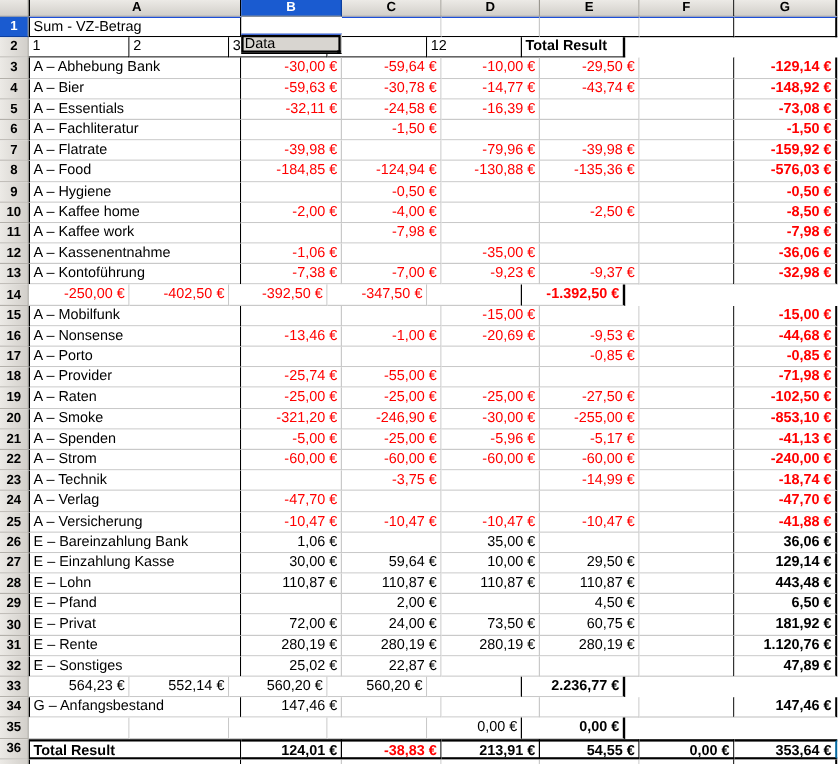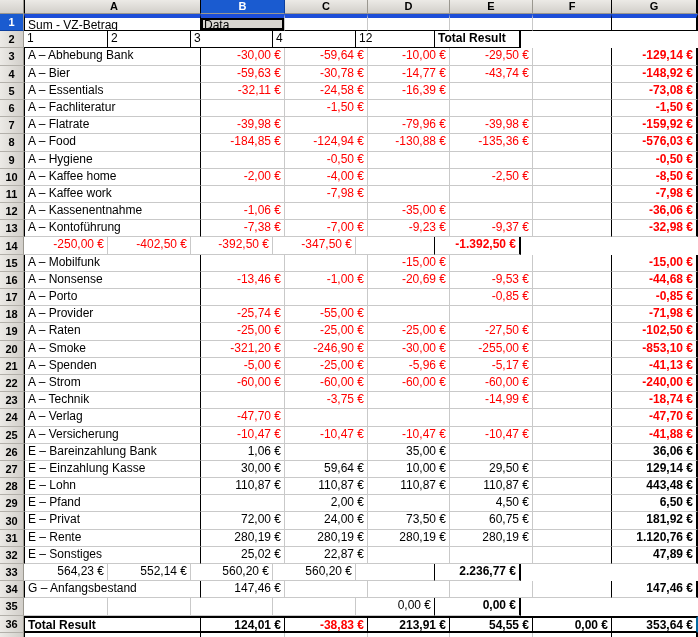--- a/index.html
+++ b/index.html
@@ -40,25 +40,25 @@
     background:#fff;
   }
   .wa{width:177px;border-left:1px solid #000;border-right:1px solid #000;padding-left:3px;}
   .wb{width:84px;}.wc{width:83px;}.wd{width:82px;}.we{width:83px;}
   .wf{width:79px;border-right:1px solid #000;}
   .wg{width:86px;border-right:2px solid #000;font-weight:bold;}
   .v{text-align:right;padding-right:3px;}
   .lv{padding-left:3px;}
   .neg{color:#ff0000;}
   .gbg{background:#d8d5d0;}
-  .bt{border-top:4px solid #1d4ed8;}
+  .bt{border-top:1px solid #1d4ed8;}
   .bb{border-bottom:1px solid #000 !important;}
   .brk{border-right:1px solid #000 !important;}
   
-  .selcell{box-shadow:inset 0 0 0 2px #000;position:relative;z-index:2;}
+  .selcell{box-shadow:inset 0 0 0 2px #000;position:relative;z-index:2;margin-top:14px;}
   .fillhandle{position:absolute;right:-2px;bottom:-3px;width:5px;height:5px;background:#000;z-index:3;}
   
   .a2{position:relative;}
   .dd{
     position:absolute;right:2px;top:1px;width:14px;height:13px;box-sizing:border-box;
     background:linear-gradient(to bottom,#f2f1ee,#c9c6c0);
     border:1px solid #7f7c76;border-top-color:#fff;border-left-color:#fff;
     display:flex;align-items:center;justify-content:center;
   }
   .dd .tri{width:0;height:0;border-left:4px solid transparent;border-right:4px solid transparent;border-top:5px solid #222;}

